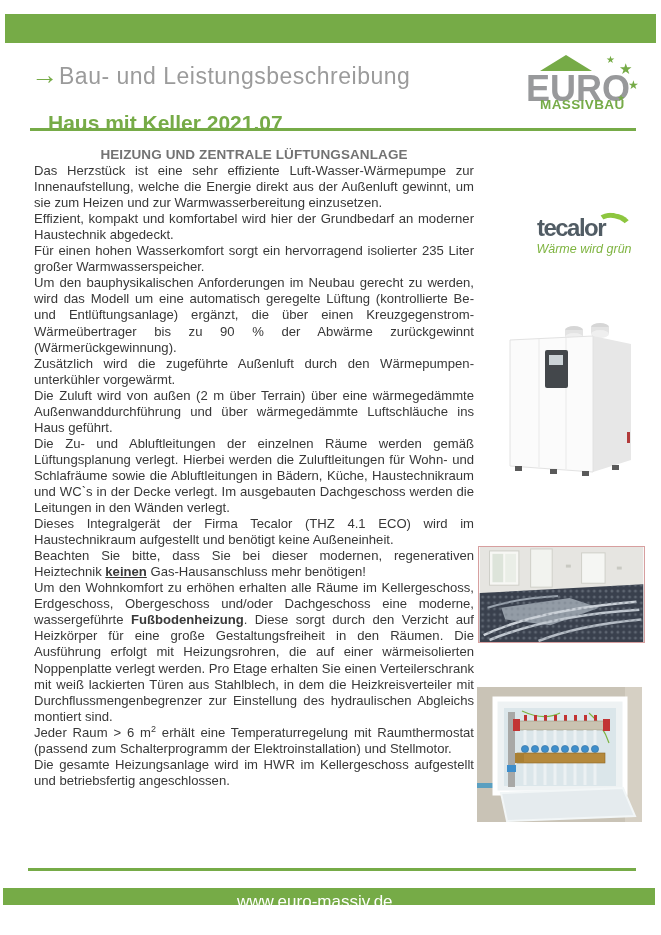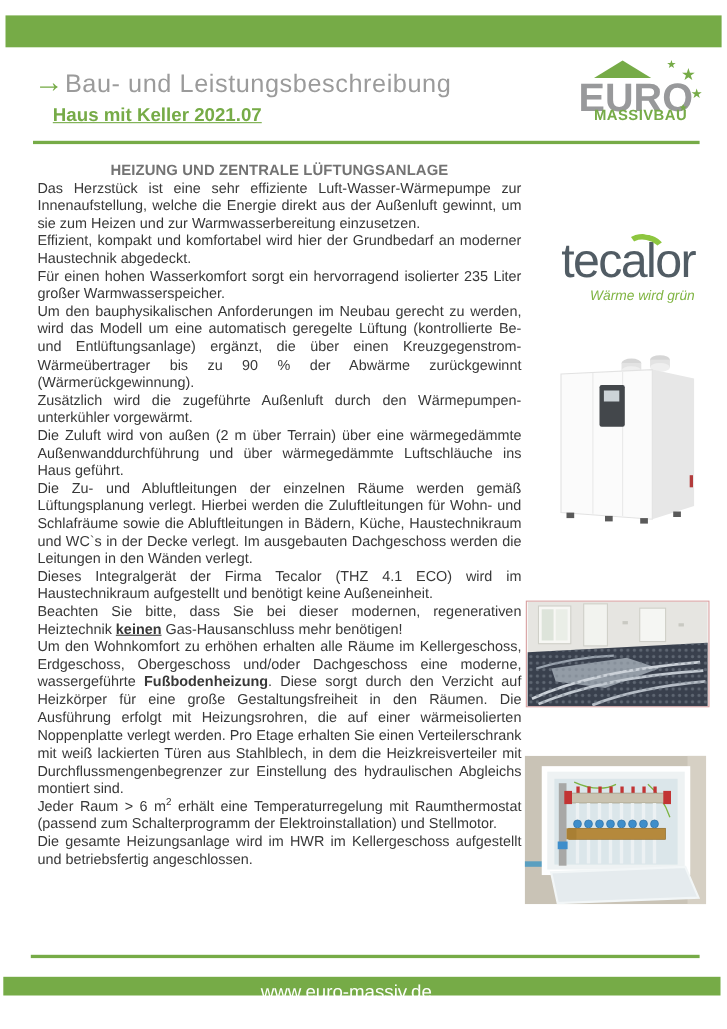--- a/index.html
+++ b/index.html
@@ -13,21 +13,21 @@
   .page{
     position:relative;width:661px;height:935px;background:#fff;overflow:hidden;
     font-family:"Liberation Sans","DejaVu Sans",sans-serif;
   }
   
   .top-bar{position:absolute;left:5px;top:14px;right:5px;height:29px;background:var(--green);}
   .header-title-block{position:absolute;left:31px;top:60px;}
   .title-line{display:flex;align-items:baseline;}
   .arrow{color:var(--green);font-size:27px;font-weight:400;margin-right:1px;}
   .doc-title{color:var(--title-gray);font-size:23px;font-weight:normal;letter-spacing:0.5px;}
-  .doc-subtitle{color:var(--green);font-size:17px;font-weight:bold;margin:4px 0 0 17px;text-decoration:underline;}
+  .doc-subtitle{color:var(--green);font-size:21px;font-weight:bold;margin:20px 0 0 17px;}
   .header-rule{position:absolute;left:30px;top:128px;width:606px;height:3px;background:var(--green);}
   
   .logo{position:absolute;left:526px;top:55px;width:120px;height:65px;}
   .logo-roof{position:absolute;left:14px;top:0;width:0;height:0;
     border-left:26px solid transparent;border-right:26px solid transparent;
     border-bottom:16px solid var(--green);}
   .logo-word{position:absolute;left:0;top:13px;color:#98999B;font-size:36px;font-weight:bold;letter-spacing:0;}
   .logo-subword{position:absolute;left:1px;top:42px;color:var(--green);font-size:13.5px;font-weight:bold;letter-spacing:0.4px;padding-left:13px;}
   .logo .star{position:absolute;color:var(--green);line-height:1;}
   .star-1{left:80px;top:0px;font-size:10px;}
@@ -37,21 +37,21 @@
   
   .text-col{position:absolute;left:34px;top:147px;width:440px;color:var(--body-text);
     font-size:13.1px;line-height:16.05px;text-align:justify;}
   .text-col h2{font-size:13.5px;font-weight:bold;color:#737373;margin:0;letter-spacing:0.1px;text-align:center;}
   .text-col p{margin:0;}
   .text-col sup{font-size:9px;line-height:0;}
   .run-b{font-weight:bold;}
   .run-u{text-decoration:underline;}
   
   .tecalor{position:absolute;left:496px;top:216px;width:150px;text-align:center;}
-  .tec-word{position:relative;display:inline-block;font-size:44px;font-weight:normal;
+  .tec-word{position:relative;display:inline-block;font-size:24px;font-weight:bold;
     color:var(--tecalor-gray);letter-spacing:-1.5px;line-height:1;}
   .tec-swoosh{position:absolute;left:57px;top:-3px;width:28px;height:18px;border:5px solid transparent;
     border-top-color:#8DC63F;border-radius:50%;transform:rotate(10deg);}
   .tec-tagline{font-size:12.5px;font-style:italic;color:var(--tecalor-green);margin-top:2px;padding-left:26px;}
   .photo{position:absolute;}
   .photo svg{display:block;width:100%;height:100%;}
   .photo-pump{left:500px;top:318px;width:142px;height:168px;}
   .photo-floor{left:478px;top:546px;width:167px;height:97px;border:1px solid #D79F9F;box-sizing:border-box;}
   .photo-manifold{left:477px;top:687px;width:165px;height:135px;}
   

